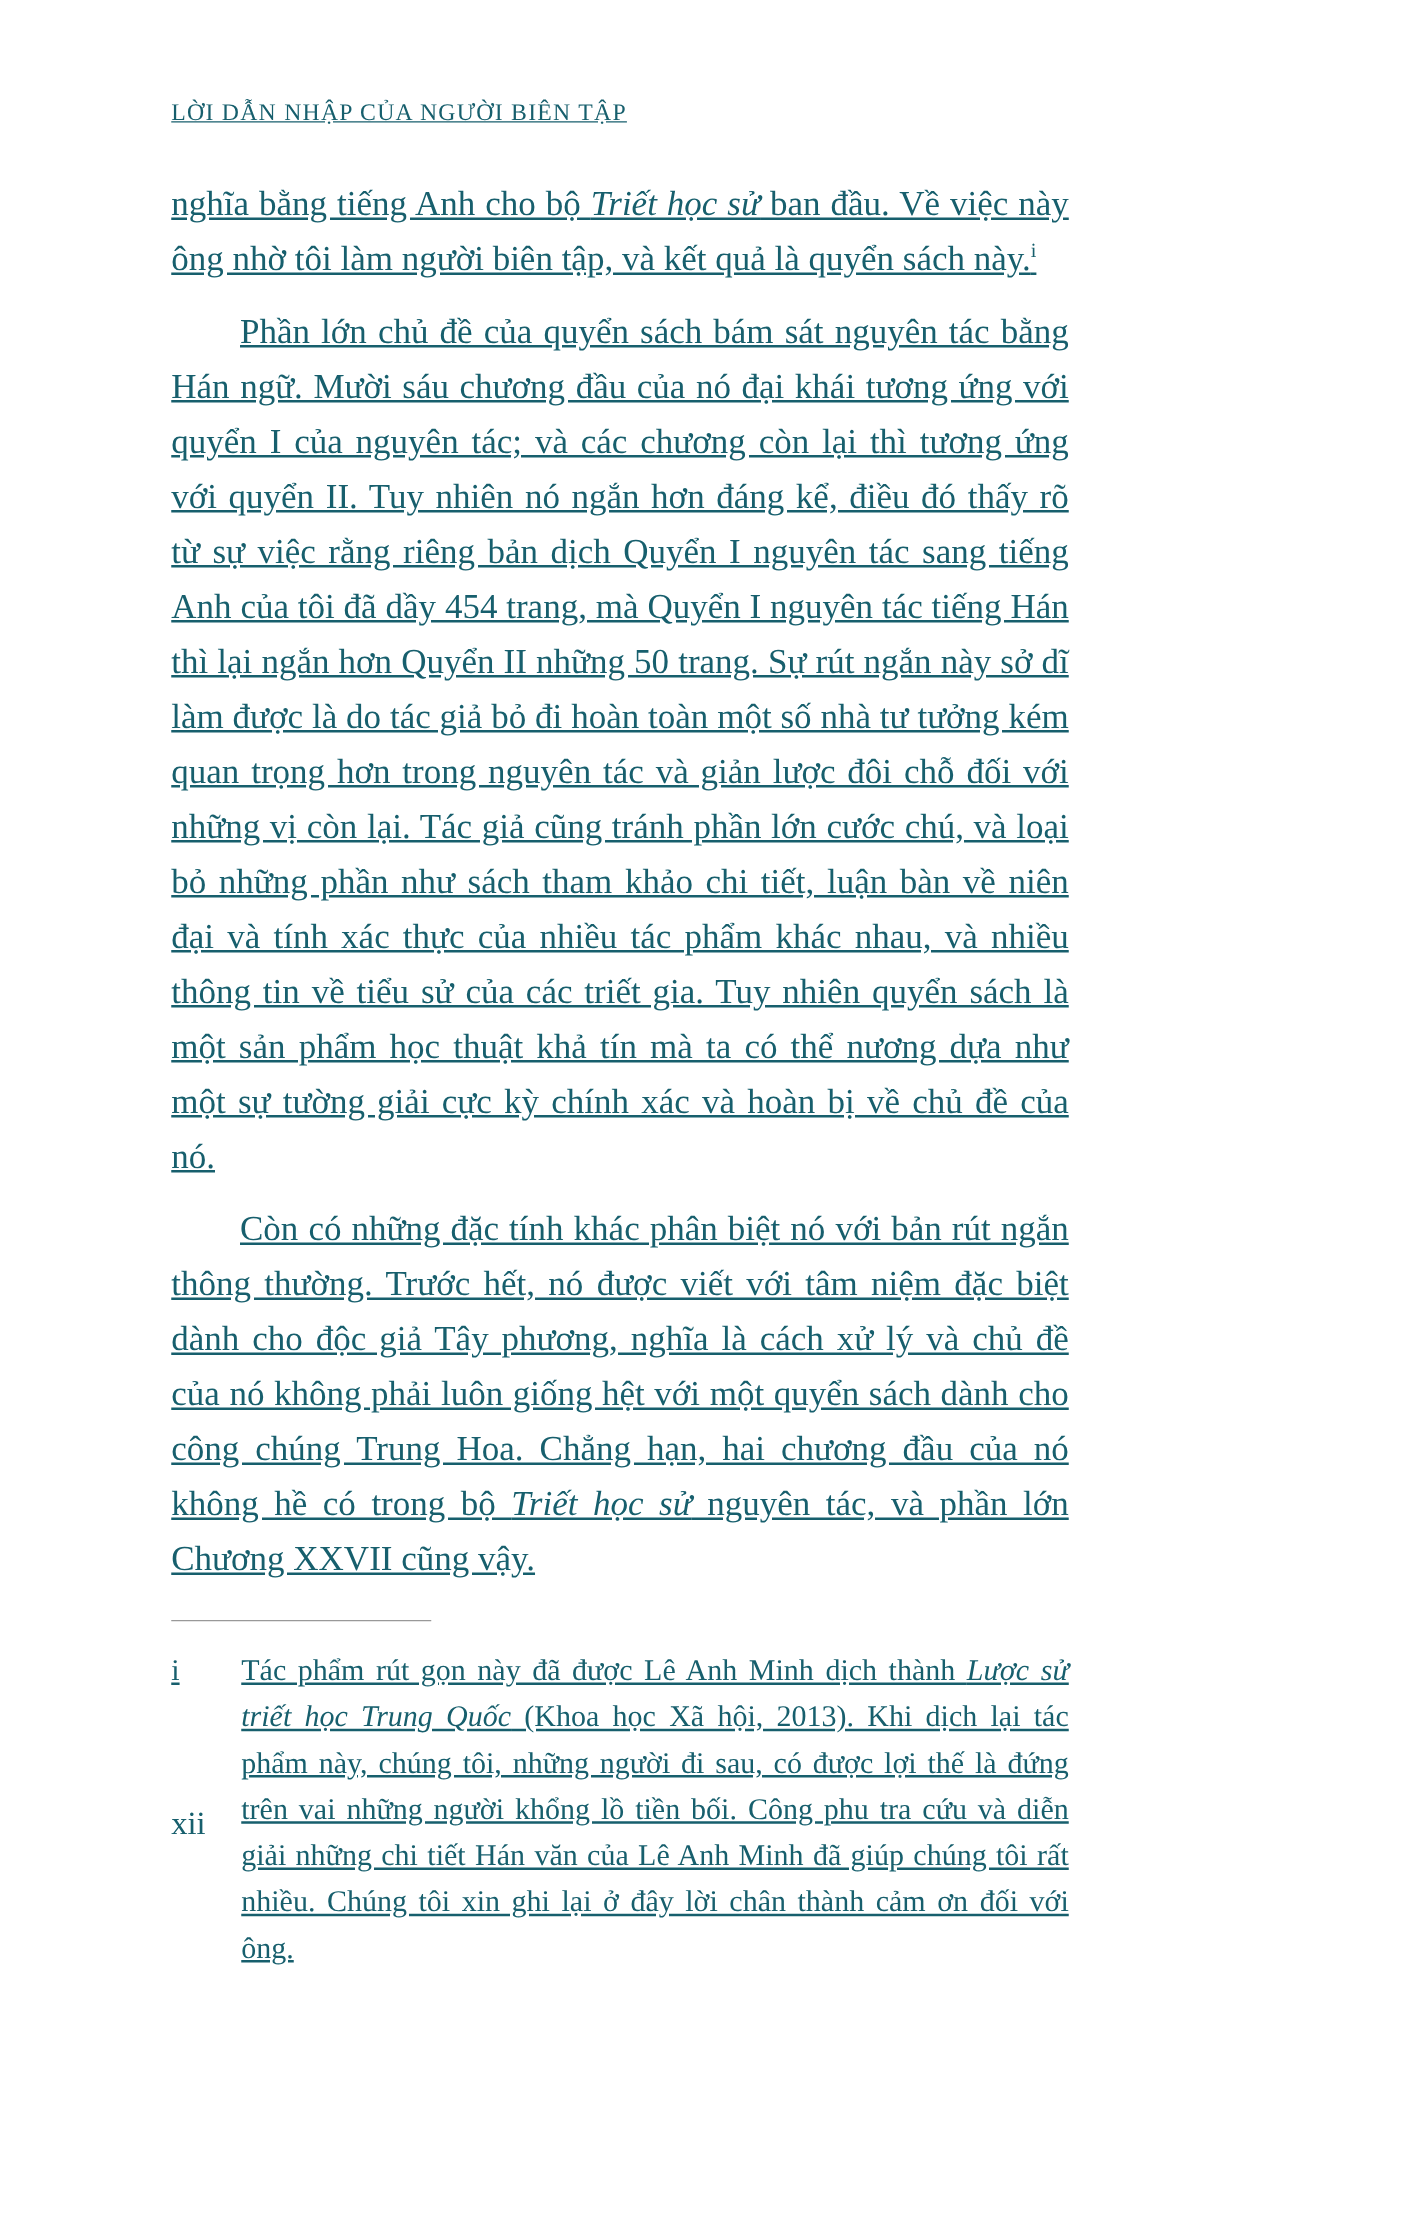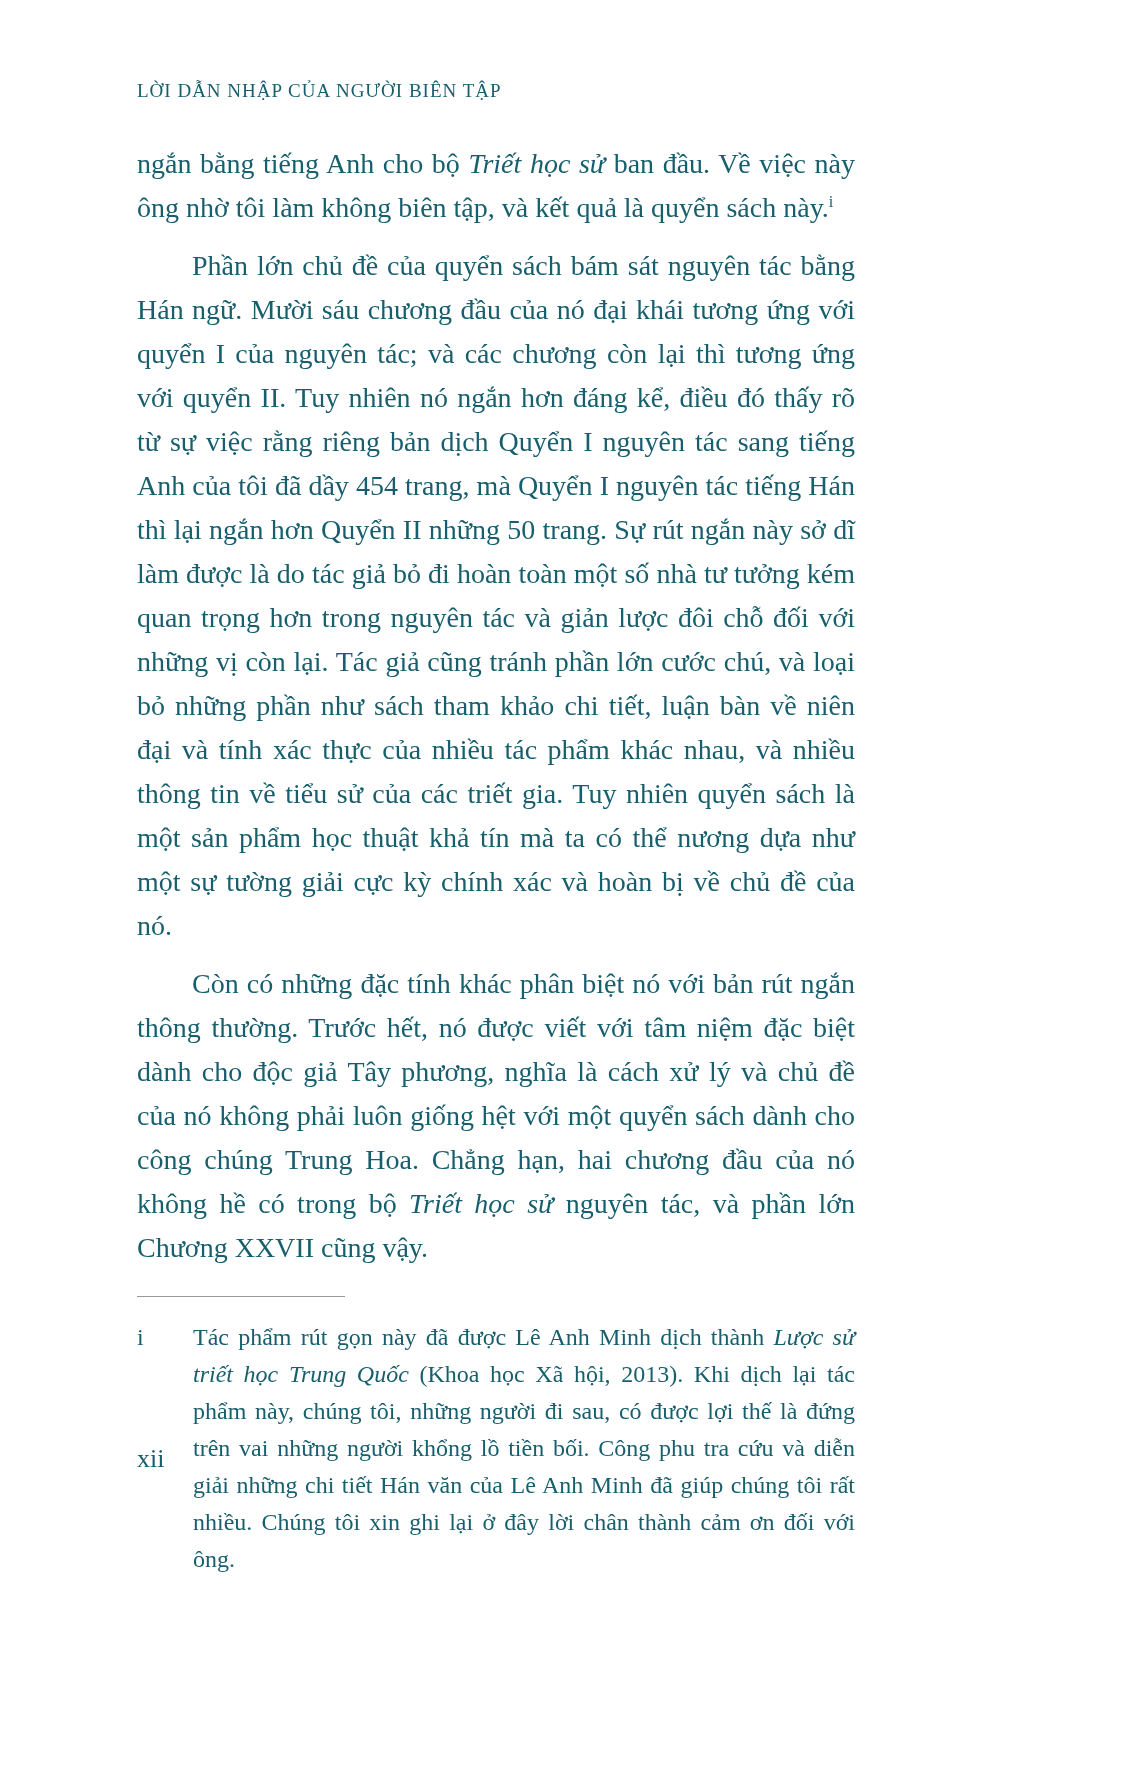--- a/index.html
+++ b/index.html
@@ -13,20 +13,21 @@
     font-family: "Liberation Serif", "DejaVu Serif", serif;
     color: var(--text-color);
   }
   .page {
     position: relative;
     width: 1126px;
     height: 1780px;
     background: var(--bg-color);
     padding: 80px 271px 0 137px;
     overflow: hidden;
+    text-decoration: underline;
   }
   .running-head {
     font-size: 19px;
     letter-spacing: 1px;
     color: var(--text-color);
     margin-bottom: 40px;
     font-weight: 400;
   }
   .body-text {
     font-size: 28px;
@@ -72,21 +73,21 @@
   }
 </style>
 </head>
 <body>
 
 <div class="page">
 
   <div class="running-head">LỜI DẪN NHẬP CỦA NGƯỜI BIÊN TẬP</div>
 
   <div class="body-text">
-    <p class="paragraph no-indent"><span>ngắn bằng tiếng Anh cho bộ </span><span class="italic">Triết học sử</span><span> ban đầu. Về việc này ông nhờ tôi làm không biên tập, và kết quả là quyển sách này.</span><sup>i</sup></p>
+    <p class="paragraph no-indent"><span>nghĩa bằng tiếng Anh cho bộ </span><span class="italic">Triết học sử</span><span> ban đầu. Về việc này ông nhờ tôi làm người biên tập, và kết quả là quyển sách này.</span><sup>i</sup></p>
     <p class="paragraph indent"><span>Phần lớn chủ đề của quyển sách bám sát nguyên tác bằng Hán ngữ. Mười sáu chương đầu của nó đại khái tương ứng với quyển I của nguyên tác; và các chương còn lại thì tương ứng với quyển II. Tuy nhiên nó ngắn hơn đáng kể, điều đó thấy rõ từ sự việc rằng riêng bản dịch Quyển I nguyên tác sang tiếng Anh của tôi đã dầy 454 trang, mà Quyển I nguyên tác tiếng Hán thì lại ngắn hơn Quyển II những 50 trang. Sự rút ngắn này sở dĩ làm được là do tác giả bỏ đi hoàn toàn một số nhà tư tưởng kém quan trọng hơn trong nguyên tác và giản lược đôi chỗ đối với những vị còn lại. Tác giả cũng tránh phần lớn cước chú, và loại bỏ những phần như sách tham khảo chi tiết, luận bàn về niên đại và tính xác thực của nhiều tác phẩm khác nhau, và nhiều thông tin về tiểu sử của các triết gia. Tuy nhiên quyển sách là một sản phẩm học thuật khả tín mà ta có thể nương dựa như một sự tường giải cực kỳ chính xác và hoàn bị về chủ đề của nó.</span></p>
     <p class="paragraph indent"><span>Còn có những đặc tính khác phân biệt nó với bản rút ngắn thông thường. Trước hết, nó được viết với tâm niệm đặc biệt dành cho độc giả Tây phương, nghĩa là cách xử lý và chủ đề của nó không phải luôn giống hệt với một quyển sách dành cho công chúng Trung Hoa. Chẳng hạn, hai chương đầu của nó không hề có trong bộ </span><span class="italic">Triết học sử</span><span> nguyên tác, và phần lớn Chương XXVII cũng vậy.</span></p>
   </div>
 
   <hr class="footnote-sep">
 
   <div class="footnote">
     <div class="footnote-marker">i</div>
     <div class="footnote-text"><span>Tác phẩm rút gọn này đã được Lê Anh Minh dịch thành </span><span class="italic">Lược sử triết học Trung Quốc</span><span> (Khoa học Xã hội, 2013). Khi dịch lại tác phẩm này, chúng tôi, những người đi sau, có được lợi thế là đứng trên vai những người khổng lồ tiền bối. Công phu tra cứu và diễn giải những chi tiết Hán văn của Lê Anh Minh đã giúp chúng tôi rất nhiều. Chúng tôi xin ghi lại ở đây lời chân thành cảm ơn đối với ông.</span></div>
   </div>

